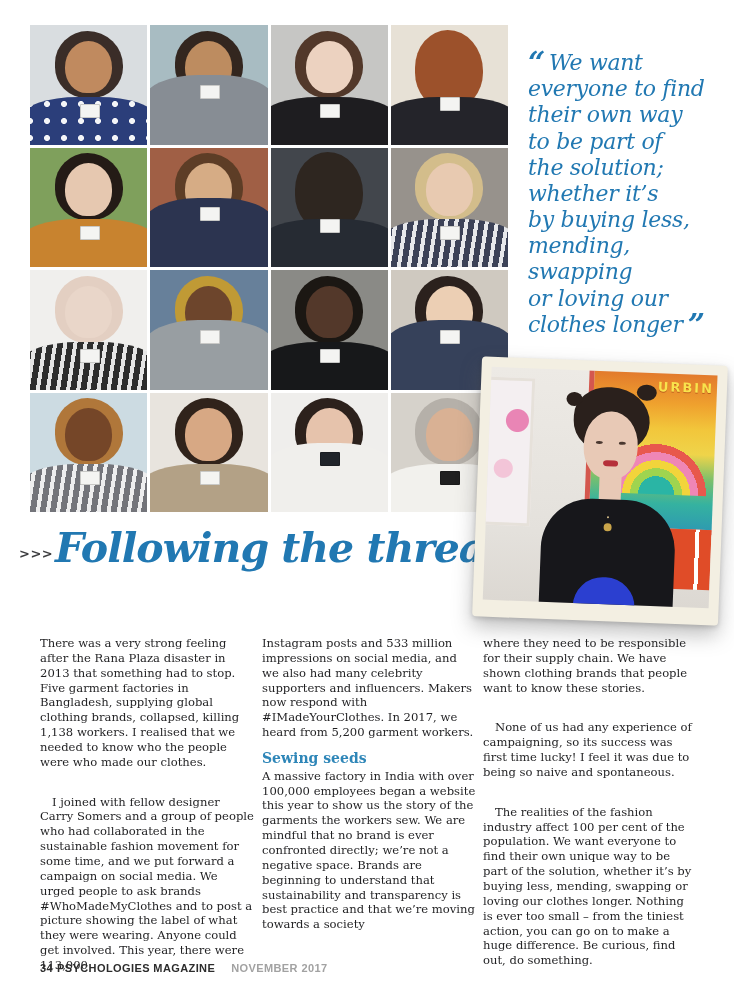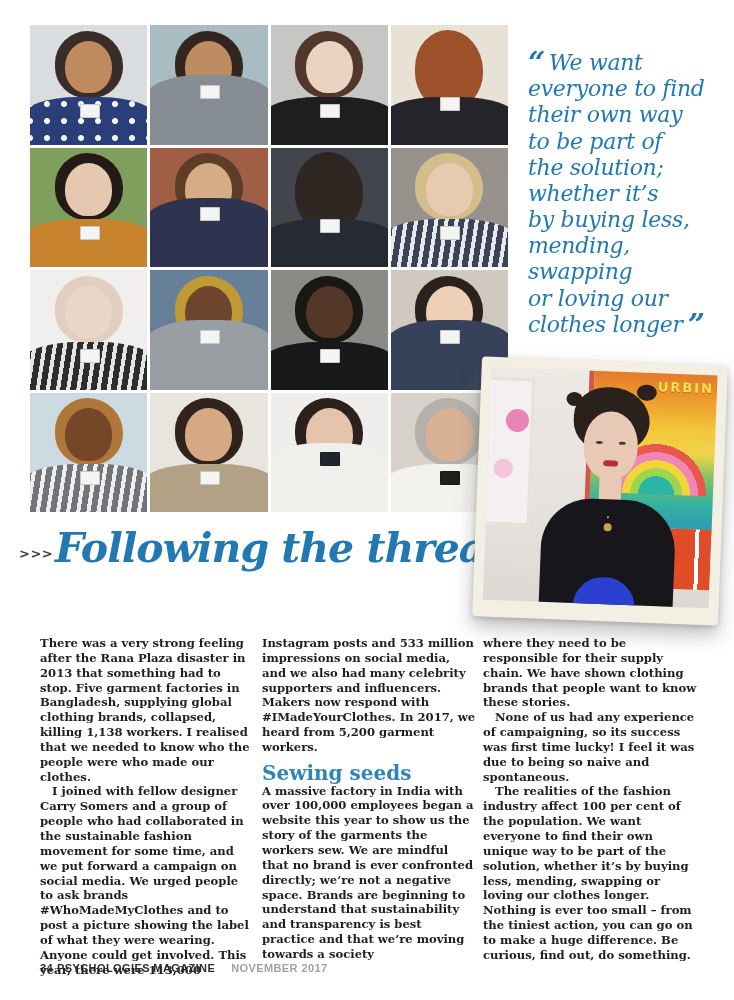--- a/index.html
+++ b/index.html
@@ -80,23 +80,23 @@
     letter-spacing:0.5px;font-family:"DejaVu Sans",sans-serif;z-index:3;}
   .headline{position:absolute;left:55px;top:524px;margin:0;font-size:41px;font-style:italic;
     font-weight:bold;color:var(--blue);letter-spacing:-1px;z-index:3;}
   .standfirst{position:absolute;left:56px;top:582px;width:445px;margin:0;font-style:italic;
     font-size:14.3px;line-height:1.4;color:#3a3a3c;white-space:pre-line;z-index:3;}
 
   
   .col{position:absolute;top:636px;width:214px;font-size:11.6px;line-height:14.85px;
     color:var(--bodytext);z-index:3;}
   .col1{left:40px;}  .col2{left:262px;}  .col3{left:483px;}
-  .bp{margin:0;font-weight:bold;}
-  .indent{text-indent:12px;}
-  .subhead{margin:11px 0 3px 0;color:var(--subhead);font-size:20px;font-weight:bold;}
+  .bp{margin:0;}
+  .indent{text-indent:12px;margin-top:25px;}
+  .subhead{margin:11px 0 3px 0;color:var(--subhead);font-size:14px;font-weight:bold;}
   .weburl{font-style:italic;color:#3c3c3e;}
 
   
   .footer{position:absolute;left:40px;top:962px;font-family:"Liberation Sans",sans-serif;
     font-size:11px;font-weight:bold;letter-spacing:0.4px;color:#2c2c2c;z-index:3;}
   .f-mag{margin-left:4px;}
   .f-issue{margin-left:16px;color:var(--footergray);font-weight:bold;}
 </style>
 </head>
 <body>

